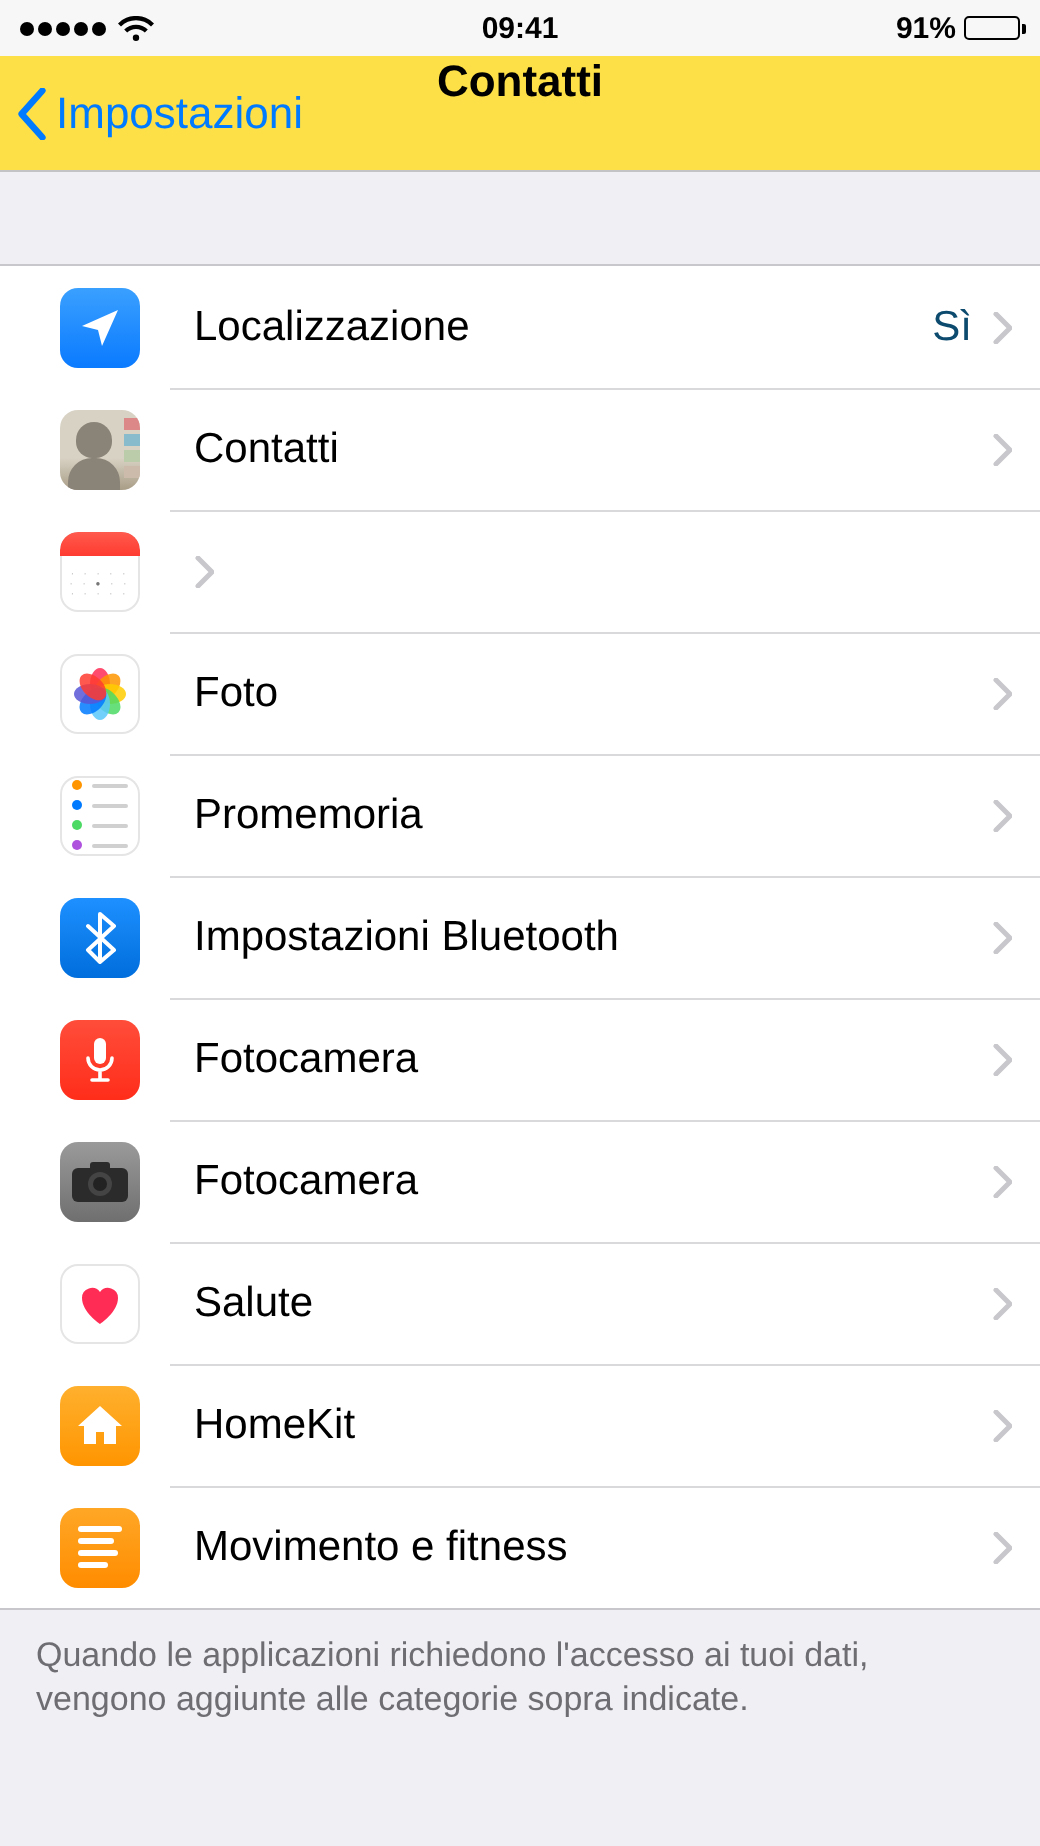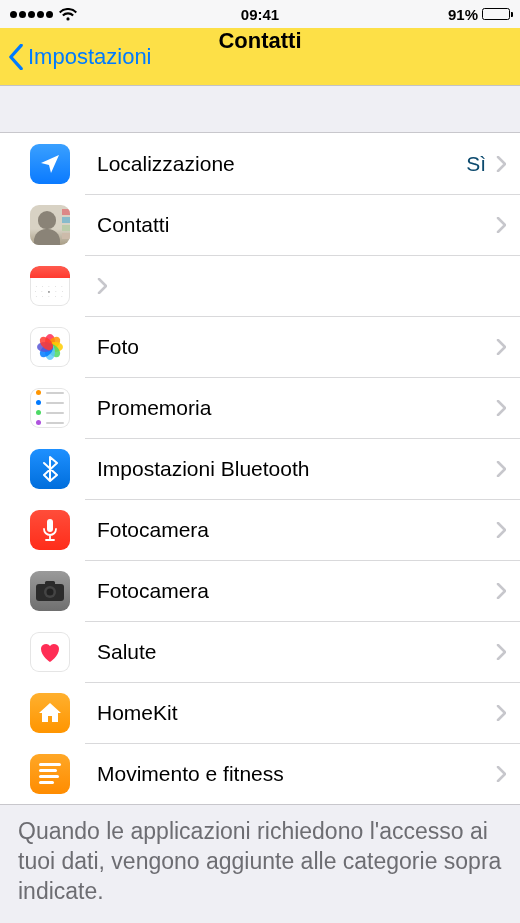--- a/index.html
+++ b/index.html
@@ -97,21 +97,21 @@
     margin-right: 27px;
     overflow:hidden;
   }
   .row-label { font-size: 21px; flex: 1; color:#000; }
   .row-value { font-size: 21px; color: #0c4a6e; margin-right: 10px; }
   .chevron svg { display:block; }
 
   
   .footer-text {
     padding: 12px 18px 0 18px;
-    font-size: 23px;
+    font-size: 17px;
     line-height: 1.3;
     color: #6d6d72;
   }
 
   
   .bg-location { background:#2196f3; background: linear-gradient(#3aa0ff,#0a7aff); }
   .bg-contacts { background: linear-gradient(#d8d2c4 60%, #a89d86); position:relative;}
   .bg-contacts .tab{ position:absolute; right:0; width:8px; background:#c0b8a5;}
   .bg-calendar { background:#fff; box-shadow: inset 0 0 0 1px #e5e5e5; display:block; }
   .cal-top{ height:12px; background: linear-gradient(#ff5a4e,#ff3b30); border-radius:9px 9px 0 0;}

